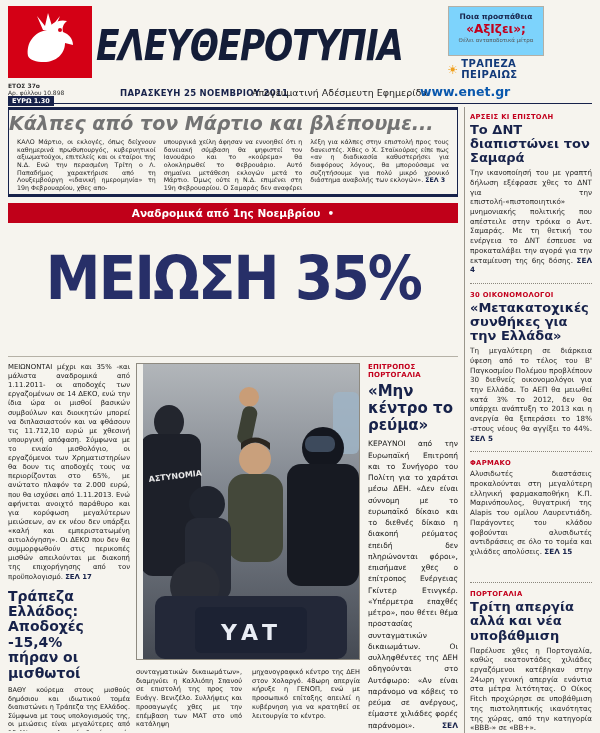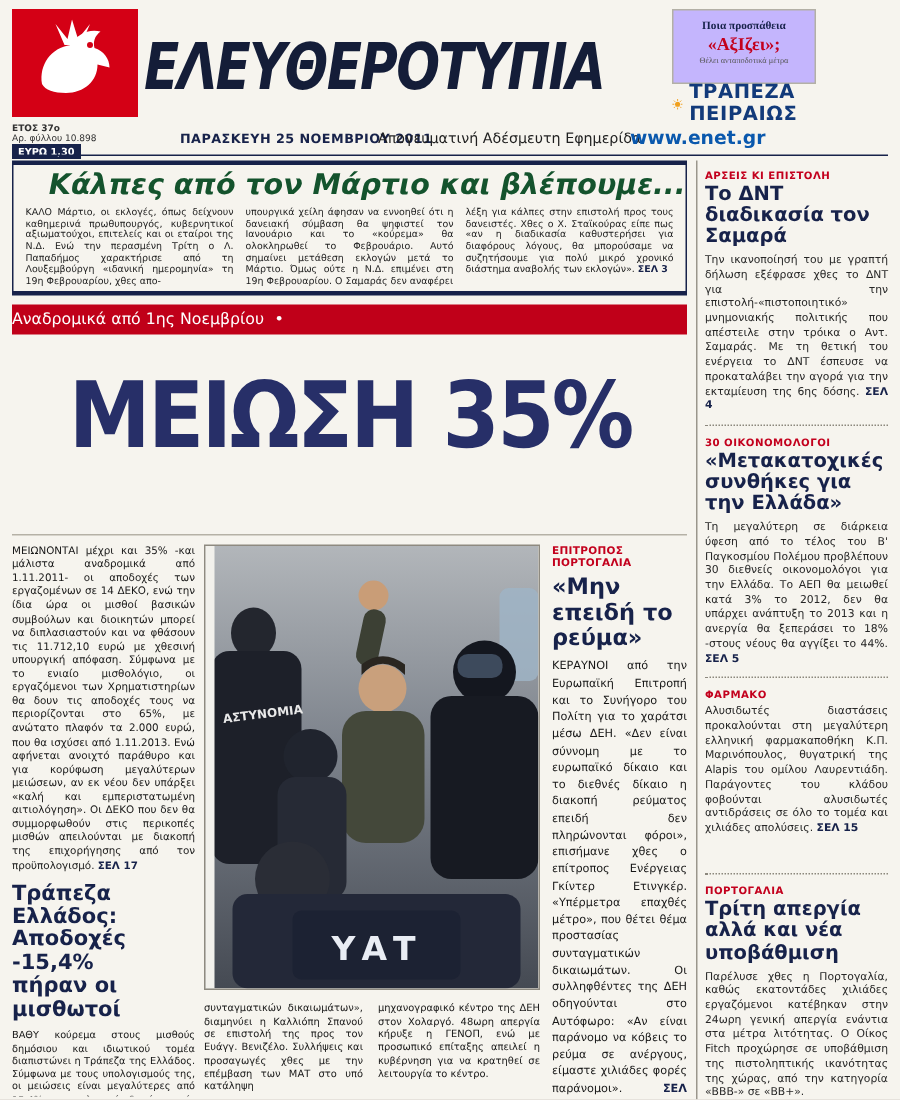--- a/index.html
+++ b/index.html
@@ -8,75 +8,75 @@
   .page { position:relative; width:600px; height:733px; background:#f6f4ee; overflow:hidden; margin:0 auto; }
   .abs { position:absolute; }
   .tinytext { font-size:6.3px; line-height:1.22; text-align:justify; color:#1c1c1c; }
   .bodytext { font-size:6.9px; line-height:1.32; text-align:justify; color:#161616; }
   .sb-label { font-size:6.8px; font-weight:bold; color:#c3001d; letter-spacing:.3px; margin-bottom:2px; }
   .sb-head  { font-size:13px; font-weight:bold; color:#17224a; line-height:1.08; margin-bottom:3px; }
   .sb-body  { font-size:7.2px; line-height:1.35; text-align:justify; color:#262626; }
   .pageref  { font-weight:bold; color:#17224a; }
   .h1line { display:block; font-weight:bold; color:#272f68; line-height:.95; letter-spacing:-2px; }
   .sx { display:inline-block; white-space:nowrap; }
-  .kicker { background:#c00019; color:#fff; display:flex; align-items:center; gap:7px; font-size:10.5px; font-weight:normal; }
+  .kicker { background:#c00019; color:#fff; display:flex; align-items:center; justify-content:center; gap:7px; font-size:10.5px; font-weight:bold; }
   .subhead { font-size:14px; font-weight:bold; color:#17224a; line-height:1.1; }
 </style>
 </head>
 <body>
 
 <div class="page">
 
   <div class="abs" style="left:8px; top:6px; width:84px; height:72px; background:#d40015;">
     <svg viewBox="0 0 84 72" width="84" height="72">
       <g fill="#ffffff">
         <path d="M20 50 C18 37 26 26 39 24 C43 17 51 13 59 15 C55 18 54 22 55 26 C61 28 65 33 65 39 L57 37 C57 48 48 56 36 56 C28 56 22 54 20 50 Z"></path>
         <path d="M35 24 L29 10 L37 20 L40 7 L44 20 L52 10 L46 24 Z"></path>
         <circle cx="52" cy="24" r="2" fill="#d40015"></circle>
       </g>
     </svg>
   </div>
 
   <div class="abs" style="left:96px; top:20px; font-size:43px; font-style:italic; font-weight:bold; color:#141d38; letter-spacing:-1.5px; transform:scaleX(.8); transform-origin:left top; white-space:nowrap;">ΕΛΕΥΘΕΡΟΤΥΠΙΑ</div>
 
-  <div class="abs" style="left:448px; top:6px; width:96px; height:50px; border:1px solid #b3b0a6; background:#c4b5fd; text-align:center; padding-top:5px;font-family:Liberation Serif, serif;">
+  <div class="abs" style="left:448px; top:6px; width:96px; height:50px; border:1px solid #b3b0a6; background:#7dd3fc; text-align:center; padding-top:5px;">
     <div style="font-size:7.5px; font-weight:bold; color:#17224a;">Ποια προσπάθεια</div>
     <div style="font-size:12px; font-weight:bold; color:#c3001d; margin:1px 0;">«ΑξΙζει»;</div>
     <div style="font-size:5.5px; color:#555;">Θέλει ανταποδοτικά μέτρα</div>
   </div>
 
   <div class="abs" style="left:448px; top:60px; width:96px; height:18px; display:flex; align-items:center; justify-content:center; gap:4px;">
     <svg viewBox="0 0 14 14" width="13" height="13">
       <circle cx="7" cy="7" r="3.2" fill="#f0a01e"></circle>
       <g stroke="#f0a01e" stroke-width="1.2">
         <line x1="7" y1="0.5" x2="7" y2="2.8"></line>
           <line x1="7" y1="11.2" x2="7" y2="13.5"></line>
         <line x1="0.5" y1="7" x2="2.8" y2="7"></line>
           <line x1="11.2" y1="7" x2="13.5" y2="7"></line>
         <line x1="2.4" y1="2.4" x2="4" y2="4"></line>
           <line x1="10" y1="10" x2="11.6" y2="11.6"></line>
         <line x1="10" y1="4" x2="11.6" y2="2.4"></line>
           <line x1="2.4" y1="11.6" x2="4" y2="10"></line>
       </g>
     </svg>
-    <span style="font-size:13px; font-weight:bold; color:#123a7a; letter-spacing:.4px;">ΤΡΑΠΕΖΑ ΠΕΙΡΑΙΩΣ</span>
+    <span style="font-size:10px; font-weight:bold; color:#123a7a; letter-spacing:.4px;">ΤΡΑΠΕΖΑ ΠΕΙΡΑΙΩΣ</span>
   </div>
 
   <div class="abs" style="left:8px; top:82px; font-size:6px; font-weight:bold; color:#333;">ΕΤΟΣ 37ο</div>
   <div class="abs" style="left:8px; top:89px; font-size:6px; color:#333;">Αρ. φύλλου 10.898</div>
   <div class="abs" style="left:8px; top:96px; font-size:6.5px; font-weight:bold; color:#fff; background:#17224a; padding:1px 4px;">ΕΥΡΩ 1,30</div>
 
   <div class="abs" style="left:100px; top:88px; font-size:8.5px; font-weight:bold; color:#17224a; letter-spacing:.3px;padding-left:20px;">ΠΑΡΑΣΚΕΥΗ 25 ΝΟΕΜΒΡΙΟΥ 2011</div>
   <div class="abs" style="left:252px; top:87px; font-size:9.5px; color:#1f1f1f;">Απογευματινή Αδέσμευτη Εφημερίδα</div>
   <div class="abs" style="left:420px; top:84px; font-size:12.5px; font-weight:bold; color:#0a58ad;">www.enet.gr</div>
 
   <div class="abs" style="left:8px; top:103px; width:584px; height:1px; background:#17224a;"></div>
 
   <div class="abs" style="left:8px; top:107px; width:450px; height:90px; border-top:3px solid #17224a; border-bottom:3px solid #17224a; border-left:1px solid #17224a; border-right:1px solid #17224a;">
-    <div style="text-align:right; font-size:19px; font-weight:bold; font-style:italic; color:#14532d; margin-top:2px;">Κάλπες από τον Μάρτιο και βλέπουμε...</div>
+    <div style="text-align:left; font-size:19px; font-weight:bold; font-style:italic; color:#737373; margin-top:2px;">Κάλπες από τον Μάρτιο και βλέπουμε...</div>
     <div style="display:flex; gap:8px; padding:4px 8px 0 8px;">
       <div class="tinytext" style="flex:1;">ΚΑΛΟ Μάρτιο, οι εκλογές, όπως δείχνουν καθημερινά πρωθυπουργός, κυβερνητικοί αξιωματούχοι, επιτελείς και οι εταίροι της Ν.Δ. Ενώ την περασμένη Τρίτη ο Λ. Παπαδήμος χαρακτήρισε από τη Λουξεμβούργη «ιδανική ημερομηνία» τη 19η Φεβρουαρίου, χθες απο-</div>
       <div class="tinytext" style="flex:1;">υπουργικά χείλη άφησαν να εννοηθεί ότι η δανειακή σύμβαση θα ψηφιστεί τον Ιανουάριο και το «κούρεμα» θα ολοκληρωθεί το Φεβρουάριο. Αυτό σημαίνει μετάθεση εκλογών μετά το Μάρτιο. Όμως ούτε η Ν.Δ. επιμένει στη 19η Φεβρουαρίου. Ο Σαμαράς δεν αναφέρει</div>
       <div class="tinytext" style="flex:1;">
         <span>λέξη για κάλπες στην επιστολή προς τους δανειστές. Χθες ο Χ. Σταϊκούρας είπε πως «αν η διαδικασία καθυστερήσει για διαφόρους λόγους, θα μπορούσαμε να συζητήσουμε για πολύ μικρό χρονικό διάστημα αναβολής των εκλογών».</span>
         <b class="pageref">ΣΕΛ 3</b>
       </div>
     </div>
   </div>
 
@@ -149,34 +149,34 @@
 
   <div class="abs" style="left:136px; top:668px; width:106px; height:62px; overflow:hidden;">
     <div class="bodytext" style="font-size:6.6px;">συνταγματικών δικαιωμάτων», διαμηνύει η Καλλιόπη Σπανού σε επιστολή της προς τον Ευάγγ. Βενιζέλο. Συλλήψεις και προσαγωγές χθες με την επέμβαση των ΜΑΤ στο υπό κατάληψη</div>
   </div>
   <div class="abs" style="left:252px; top:668px; width:108px; height:62px; overflow:hidden;">
     <div class="bodytext" style="font-size:6.6px;">μηχανογραφικό κέντρο της ΔΕΗ στον Χολαργό. 48ωρη απεργία κήρυξε η ΓΕΝΟΠ, ενώ με προσωπικό επίταξης απειλεί η κυβέρνηση για να κρατηθεί σε λειτουργία το κέντρο.</div>
   </div>
 
   <div class="abs" style="left:368px; top:363px; width:90px; height:368px; overflow:hidden;">
     <div style="font-size:7px; font-weight:bold; color:#c3001d; letter-spacing:.2px;">ΕΠΙΤΡΟΠΟΣ ΠΟΡΤΟΓΑΛΙΑ</div>
-    <div style="font-size:15px; font-weight:bold; color:#17224a; line-height:1.12; margin:4px 0 5px 0;">«Μην επειδή το ρεύμα»</div>
+    <div style="font-size:15px; font-weight:bold; color:#17224a; line-height:1.12; margin:4px 0 5px 0;">«Μην κέντρο το ρεύμα»</div>
     <div class="bodytext" style="font-size:7.5px; line-height:1.5;">
       <span>ΚΕΡΑΥΝΟΙ από την Ευρωπαϊκή Επιτροπή και το Συνήγορο του Πολίτη για το χαράτσι μέσω ΔΕΗ. «Δεν είναι σύννομη με το ευρωπαϊκό δίκαιο και το διεθνές δίκαιο η διακοπή ρεύματος επειδή δεν πληρώνονται φόροι», επισήμανε χθες ο επίτροπος Ενέργειας Γκίντερ Ετινγκέρ. «Υπέρμετρα επαχθές μέτρο», που θέτει θέμα προστασίας συνταγματικών δικαιωμάτων. Οι συλληφθέντες της ΔΕΗ οδηγούνται στο Αυτόφωρο: «Αν είναι παράνομο να κόβεις το ρεύμα σε ανέργους, είμαστε χιλιάδες φορές παράνομοι».</span>
       <b class="pageref">ΣΕΛ 16,33</b>
     </div>
   </div>
 
   <div class="abs" style="left:464px; top:107px; width:1px; height:626px; background:#9a968c;"></div>
 
   <div class="abs" style="left:470px; top:107px; width:122px; height:626px; display:flex; flex-direction:column;">
 
     <div style="flex:1; padding:6px 0 8px 0; border-bottom:1px dotted #8b877d;">
       <div class="sb-label">ΑΡΣΕΙΣ ΚΙ ΕΠΙΣΤΟΛΗ</div>
-      <div class="sb-head">Το ΔΝΤ διαδικασία τον Σαμαρά</div>
+      <div class="sb-head">Το ΔΝΤ διαπιστώνει τον Σαμαρά</div>
       <div class="sb-body">
         <span>Την ικανοποίησή του με γραπτή δήλωση εξέφρασε χθες το ΔΝΤ για την επιστολή-«πιστοποιητικό» μνημονιακής πολιτικής που απέστειλε στην τρόικα ο Αντ. Σαμαράς. Με τη θετική του ενέργεια το ΔΝΤ έσπευσε να προκαταλάβει την αγορά για την εκταμίευση της 6ης δόσης.</span>
         <b class="pageref">ΣΕΛ 4</b>
       </div>
     </div>
 
     <div style="flex:1; padding:7px 0 8px 0; border-bottom:1px dotted #8b877d;">
       <div class="sb-label">30 ΟΙΚΟΝΟΜΟΛΟΓΟΙ</div>
       <div class="sb-head">«Μετακατοχικές συνθήκες για την Ελλάδα»</div>
       <div class="sb-body">

